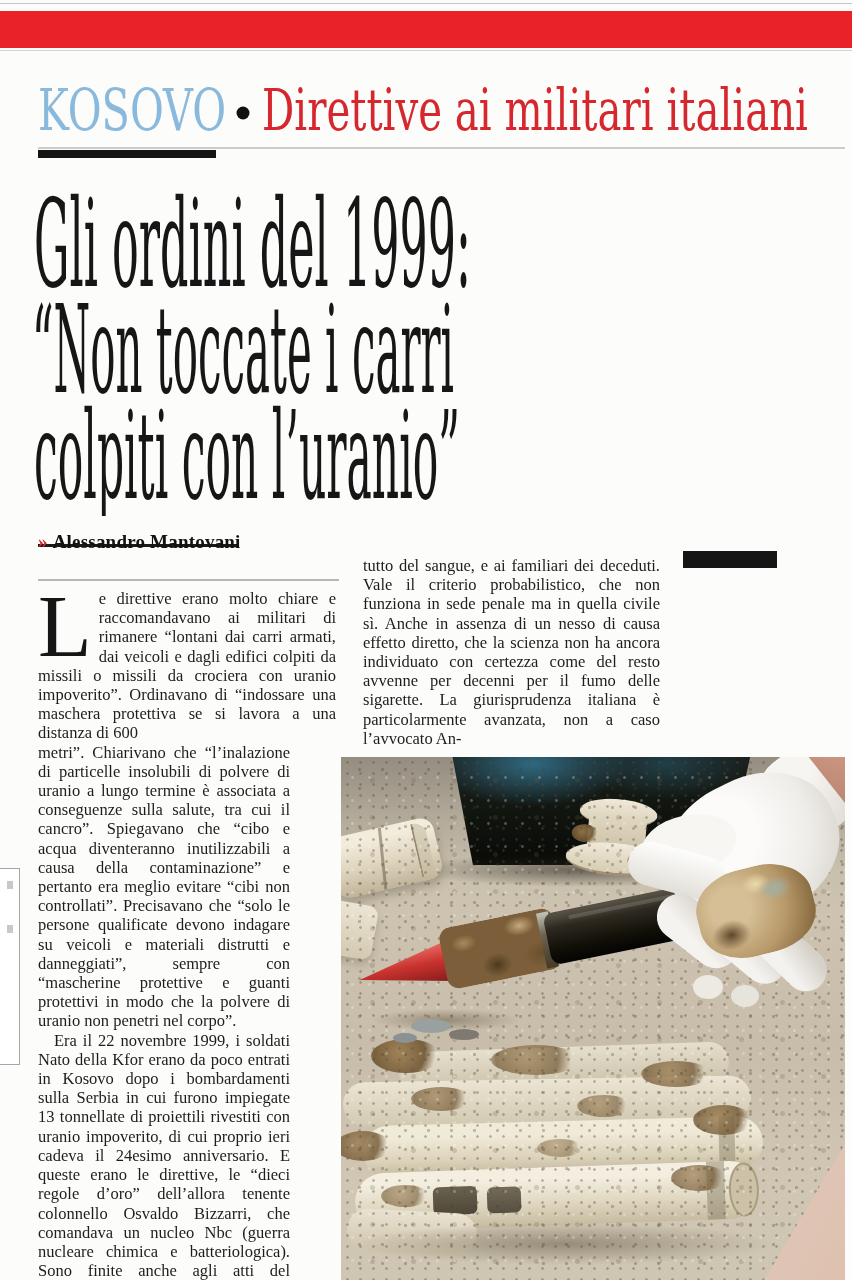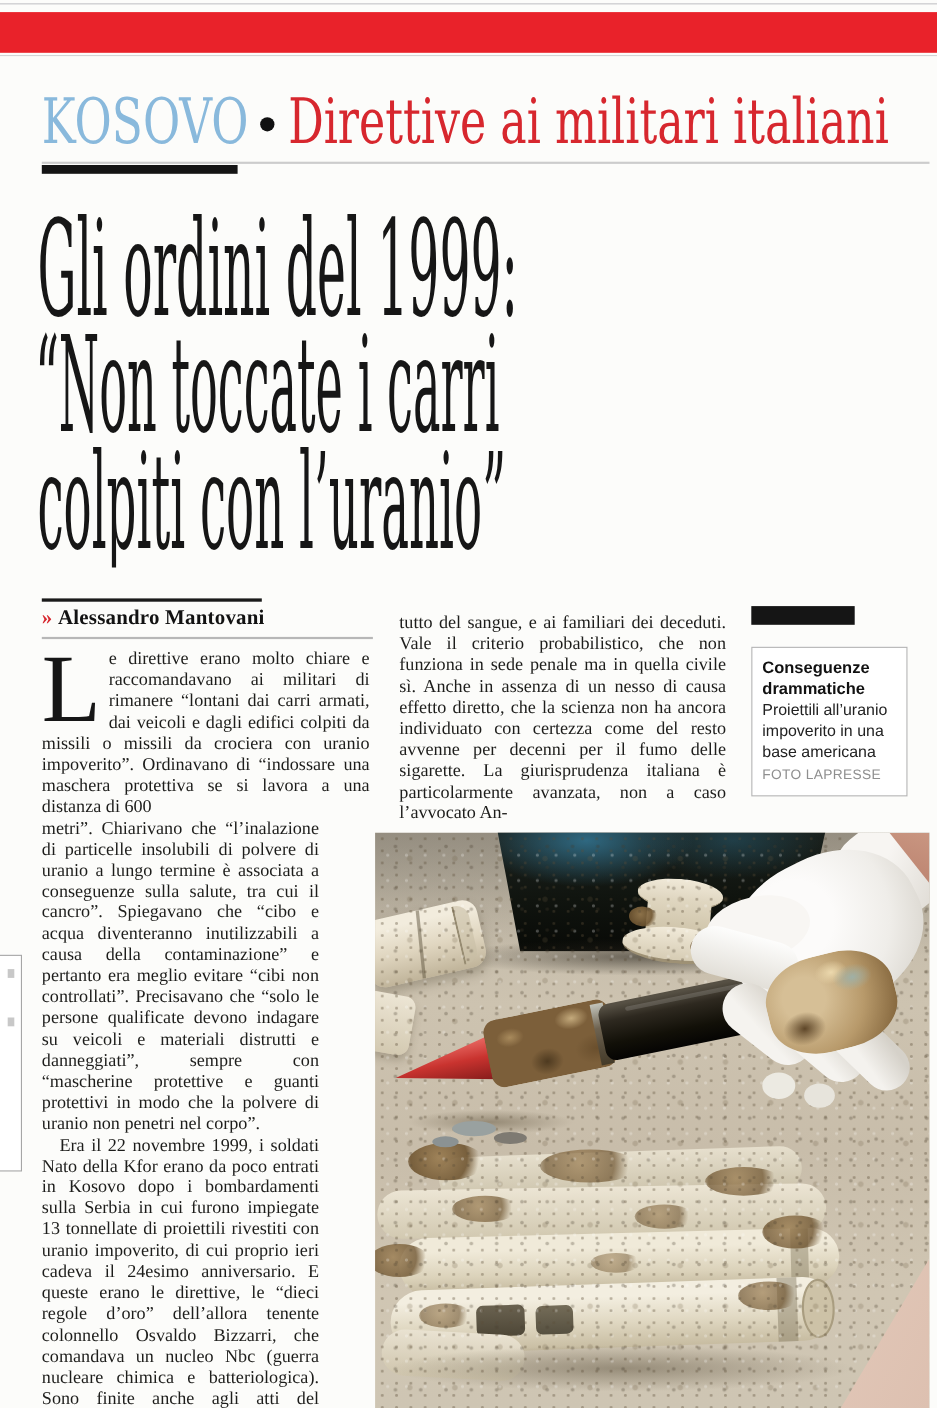--- a/index.html
+++ b/index.html
@@ -11,21 +11,21 @@
   .topline{left:0;top:3px;width:852px;height:1px;background:#c4c4c6;}
   .redbar{left:0;top:11px;width:852px;height:37px;background:#e9222a;}
   .redbar-under{left:0;top:50px;width:852px;height:1px;background:#d3d3d5;}
 
   
   .kicker-rule{left:38px;top:147px;width:807px;height:2px;background:#cccccc;}
   .kicker-black{left:38px;top:150px;width:178px;height:8px;background:#141414;}
 
   
   .byline-top{left:38px;top:544px;width:200px;height:3px;background:#1a1a1a;}
-  .byline{left:38px;top:551px;width:300px;font-family:"Liberation Serif",serif;
+  .byline{left:38px;top:531px;width:300px;font-family:"Liberation Serif",serif;
           font-weight:bold;font-size:19px;line-height:22px;color:#121212;letter-spacing:.2px;}
   .byline .chev{color:#d7272e;margin-right:5px;}
   .byline-under{left:38px;top:579px;width:301px;height:2px;background:#b7b7b7;}
 
   
   .bodytxt{font-size:16.5px;line-height:19.2px;text-align:justify;color:#1d1d1b;}
   .col1{left:38px;top:589px;width:298px;}
   .col1-narrow{width:252px;}
   .col1 p,.col2 p{margin:0;}
   .indent{text-indent:16px;}
@@ -185,25 +185,20 @@
       <p>metri”. Chiarivano che “l’inalazione di particelle insolubili di polvere di uranio a lungo termine è associata a conseguenze sulla salute, tra cui il cancro”. Spiegavano che “cibo e acqua diventeranno inutilizzabili a causa della contaminazione” e pertanto era meglio evitare “cibi non controllati”. Precisavano che “solo le persone qualificate devono indagare su veicoli e materiali distrutti e danneggiati”, sempre con “mascherine protettive e guanti protettivi in modo che la polvere di uranio non penetri nel corpo”.</p>
       <p class="indent">Era il 22 novembre 1999, i soldati Nato della Kfor erano da poco entrati in Kosovo dopo i bombardamenti sulla Serbia in cui furono impiegate 13 tonnellate di proiettili rivestiti con uranio impoverito, di cui proprio ieri cadeva il 24esimo anniversario. E queste erano le direttive, le “dieci regole d’oro” dell’allora tenente colonnello Osvaldo Bizzarri, che comandava un nucleo Nbc (guerra nucleare chimica e batteriologica). Sono finite anche agli atti del processo in corso</p>
     </div>
   </div>
 
   <div class="abs col2 bodytxt">
     <p>tutto del sangue, e ai familiari dei deceduti. Vale il criterio probabilistico, che non funziona in sede penale ma in quella civile sì. Anche in assenza di un nesso di causa effetto diretto, che la scienza non ha ancora individuato con certezza come del resto avvenne per decenni per il fumo delle sigarette. La giurisprudenza italiana è particolarmente avanzata, non a caso l’avvocato An-</p>
   </div>
 
   <div class="abs cap-bar"></div>
-  <div class="abs caption-box">
-    <div class="caption-title">Conseguenze drammatiche</div>
-    <div class="caption-body">Proiettili all’uranio impoverito in una base americana</div>
-    <div class="caption-credit">FOTO LAPRESSE</div>
-  </div>
 
   <div class="abs left-cut">
     <div class="cut-mark" style="right:6px;top:12px;"></div>
     <div class="cut-mark" style="right:6px;top:56px;"></div>
   </div>
 
   <div class="abs photo">
     <div class="ph-topband"></div>
     <div class="ph-container"></div>
     <div class="ph-cshadow"></div>

